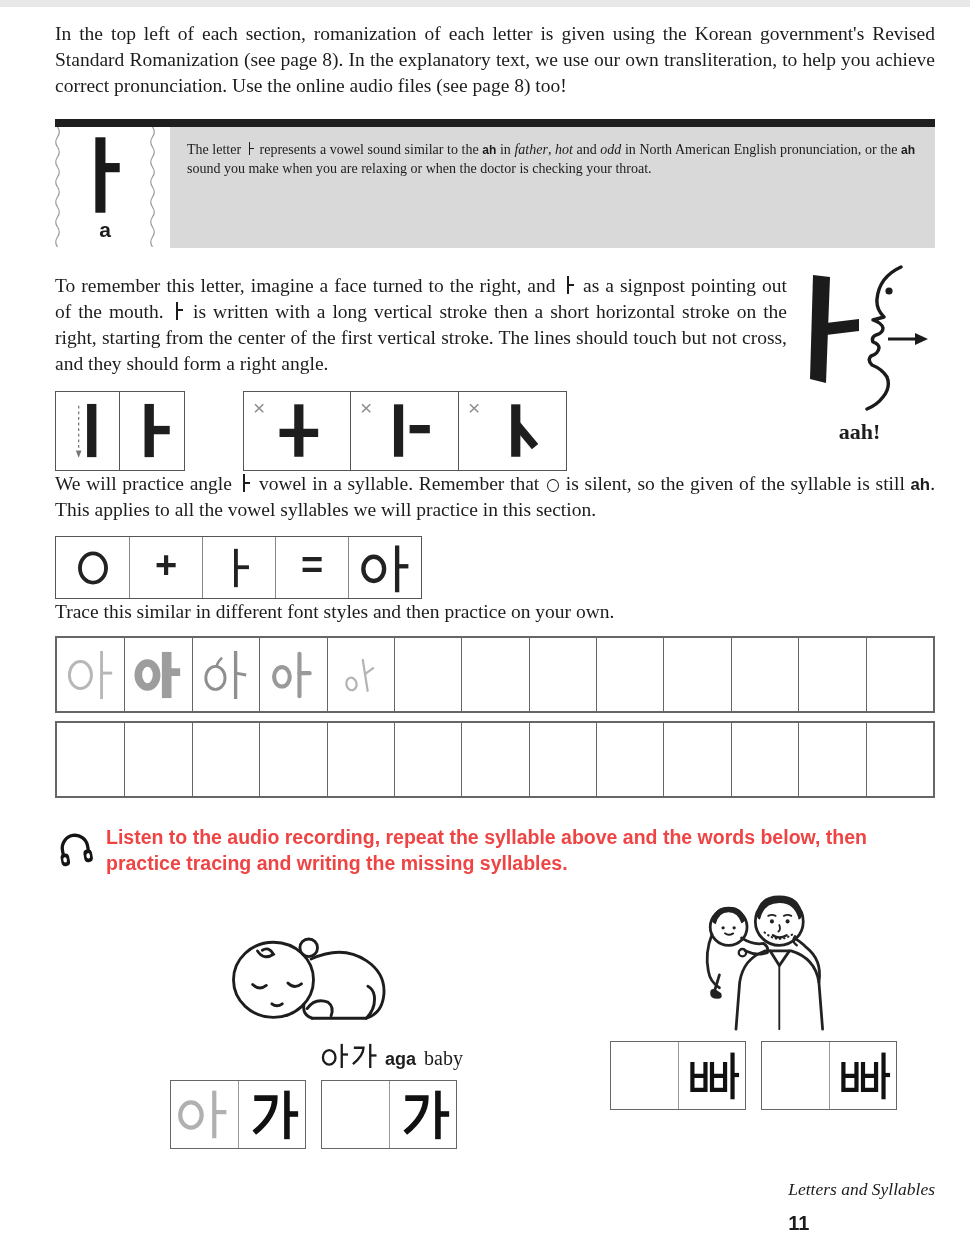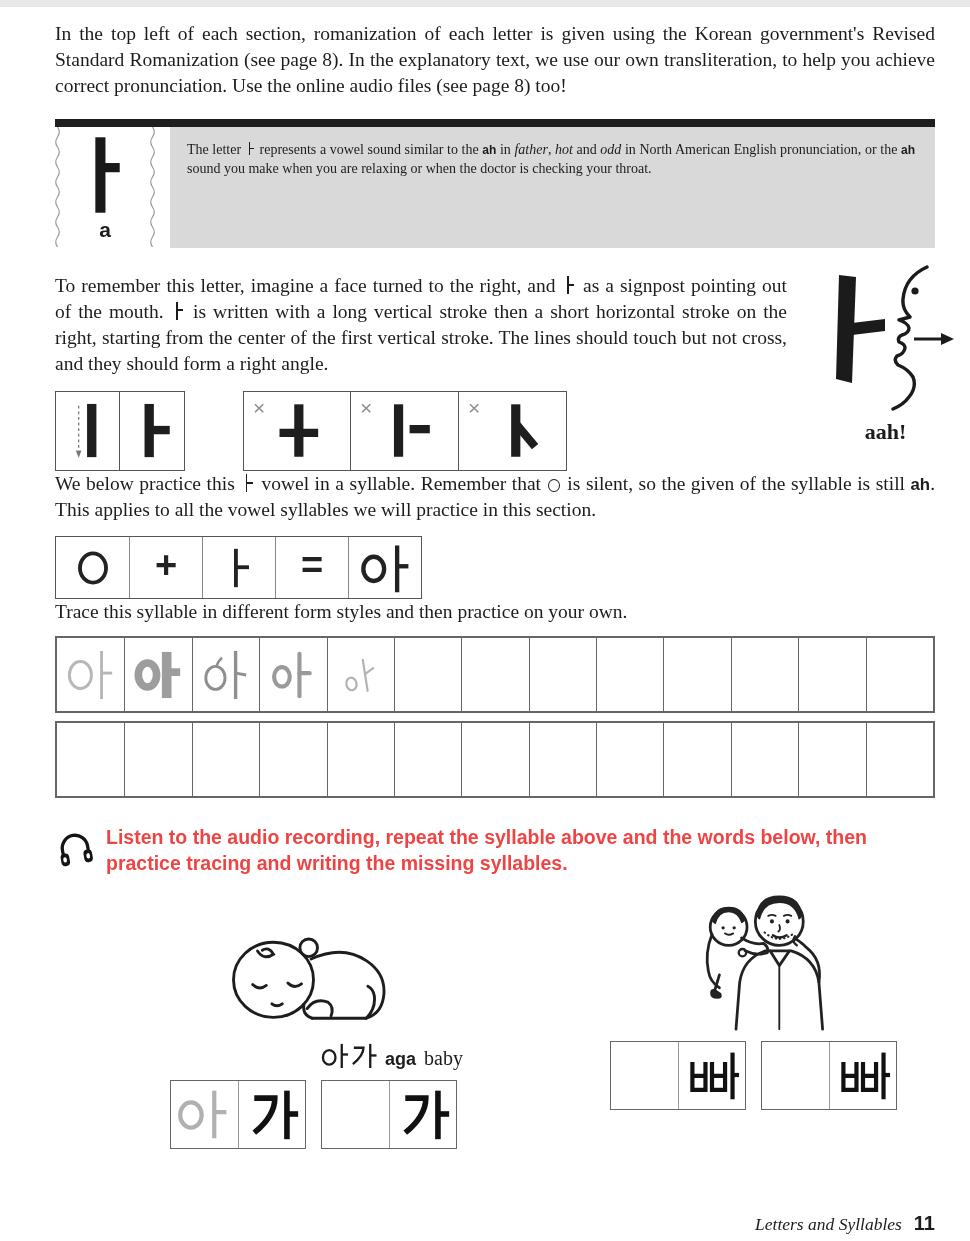--- a/index.html
+++ b/index.html
@@ -26,21 +26,21 @@
   .banner-body { display:flex; align-items:stretch; }
   .letter-card { width:100px; position:relative; background:#fff; display:flex; flex-direction:column; align-items:center; justify-content:center; padding:6px 0; }
   .letter-card .rom { font-family:"Liberation Sans", sans-serif; font-weight:bold; font-size:21px; margin-top:1px; }
   .zig { position:absolute; top:0; bottom:0; width:7px; }
   .zig.left{ left:-1px; } .zig.right{ right:-1px; }
   .letter-desc { margin-left:15px; flex:1; background:#d9d9d9; padding:14px 20px 14px 17px; font-size:14px; line-height:1.34; text-align:justify; }
 
   
   .remember-row { margin-top:25px; }
   .remember-row p { width:732px; }
-  .face-illus { position:absolute; top:258px; right:7px; width:155px; text-align:center; }
+  .face-illus { position:absolute; top:258px; right:33px; width:155px; text-align:center; }
   .face-illus .aah { font-family:"Liberation Serif", serif; font-weight:bold; font-size:22px; margin-top:0; }
 
   
   .stroke-row { margin-top:15px; display:flex; gap:58px; }
   .sgroup { display:flex; }
   .scell { width:65px; height:80px; border:1.5px solid #555; border-left:none; position:relative;
            display:flex; align-items:center; justify-content:center; background:#fff; }
   .scell:first-child { border-left:1.5px solid #555; }
   .sgroup.wrong .scell { width:108px; }
   .xmark { position:absolute; top:5px; left:9px; color:#8d8d8d; font-size:21px; line-height:1; font-family:"Liberation Sans", sans-serif; }
@@ -70,21 +70,21 @@
   .illus { height:152px; display:flex; align-items:flex-end; justify-content:center; }
   .caption { text-align:right; margin-top:9px; font-size:20px; white-space:nowrap; }
   .caption .kr { vertical-align:-4px; margin-right:8px; }
   .caption .roman { font-family:"Liberation Sans", sans-serif; font-weight:bold; font-size:18px; margin-right:8px; }
   .caption .eng { font-family:"Liberation Serif", serif; font-size:20px; }
   .pboxes { display:flex; gap:15px; justify-content:center; margin-top:10px; }
   .pbox { display:flex; border:1.5px solid #666; background:#fff; }
   .pcell { width:67px; height:67px; display:flex; align-items:center; justify-content:center; border-left:1px solid #999; }
   .pcell:first-child { border-left:none; }
 
-  .footer { position:absolute; bottom:13px; right:35px; display:flex; align-items:baseline; gap:12px; }
+  .footer { position:absolute; bottom:13px; right:35px; display:flex; align-items:baseline; gap:12px;flex-direction:column; }
   .footer .sec { font-style:italic; font-size:17.5px; }
   .footer .pg { font-family:"Liberation Sans", sans-serif; font-weight:bold; font-size:20px; }
 </style>
 </head>
 <body>
 
 <div class="page">
 
   <p class="body-text">In the top left of each section, romanization of each letter is given using the Korean government's Revised Standard Romanization (see page 8). In the explanatory text, we use our own transliteration, to help you achieve correct pronunciation. Use the online audio files (see page 8) too!</p>
 
@@ -158,21 +158,21 @@
       <div class="scell">
         <span class="xmark">×</span>
         <svg width="92" height="68" viewBox="0 0 100 72">
           <path d="M53 7 V64" stroke="#1e1e1e" stroke-width="10" fill="none"></path>
           <path d="M54 29 L74 53" stroke="#1e1e1e" stroke-width="9" fill="none"></path>
         </svg>
       </div>
     </div>
   </div>
 
-  <p class="body-text syllable-para"><span>We below practice this </span><span class="seg-ja"></span><span> vowel in a syllable. Remember that </span><span class="seg-jo"></span><span> is silent, so the given of the syllable is still </span><span class="seg-b">ah</span><span>. This applies to all the vowel syllables we will practice in this section.</span></p>
+  <p class="body-text syllable-para"><span>We will practice angle </span><span class="seg-ja"></span><span> vowel in a syllable. Remember that </span><span class="seg-jo"></span><span> is silent, so the given of the syllable is still </span><span class="seg-b">ah</span><span>. This applies to all the vowel syllables we will practice in this section.</span></p>
 
   <div class="equation">
     <div class="eqcell">
       <svg width="46" height="46" viewBox="0 0 60 60">
         <ellipse cx="30" cy="30" rx="17" ry="19" fill="none" stroke="#222" stroke-width="5"></ellipse>
       </svg>
     </div>
     <div class="eqcell">
         <span class="eqop">+</span>
       </div>
@@ -187,21 +187,21 @@
       </div>
     <div class="eqcell">
       <svg width="52" height="52" viewBox="0 0 60 60">
         <ellipse cx="17" cy="31" rx="12" ry="14" fill="none" stroke="#222" stroke-width="5"></ellipse>
         <path d="M44 4 V58" stroke="#222" stroke-width="5" fill="none"></path>
         <path d="M44 28 H57" stroke="#222" stroke-width="5" fill="none"></path>
       </svg>
     </div>
   </div>
 
-  <p class="body-text trace-para">Trace this syllable in different form styles and then practice on your own.</p>
+  <p class="body-text trace-para">Trace this similar in different font styles and then practice on your own.</p>
 
   <div class="tgrid">
     <div class="tcell">
       <svg width="50" height="58" viewBox="0 0 52 58">
         <ellipse cx="15" cy="29" rx="11.5" ry="14" fill="none" stroke="#b7b7b7" stroke-width="3"></ellipse>
         <path d="M37 4 V54" stroke="#b7b7b7" stroke-width="3" fill="none"></path>
         <path d="M37 27 H48" stroke="#b7b7b7" stroke-width="3" fill="none"></path>
       </svg>
     </div>
     <div class="tcell">

